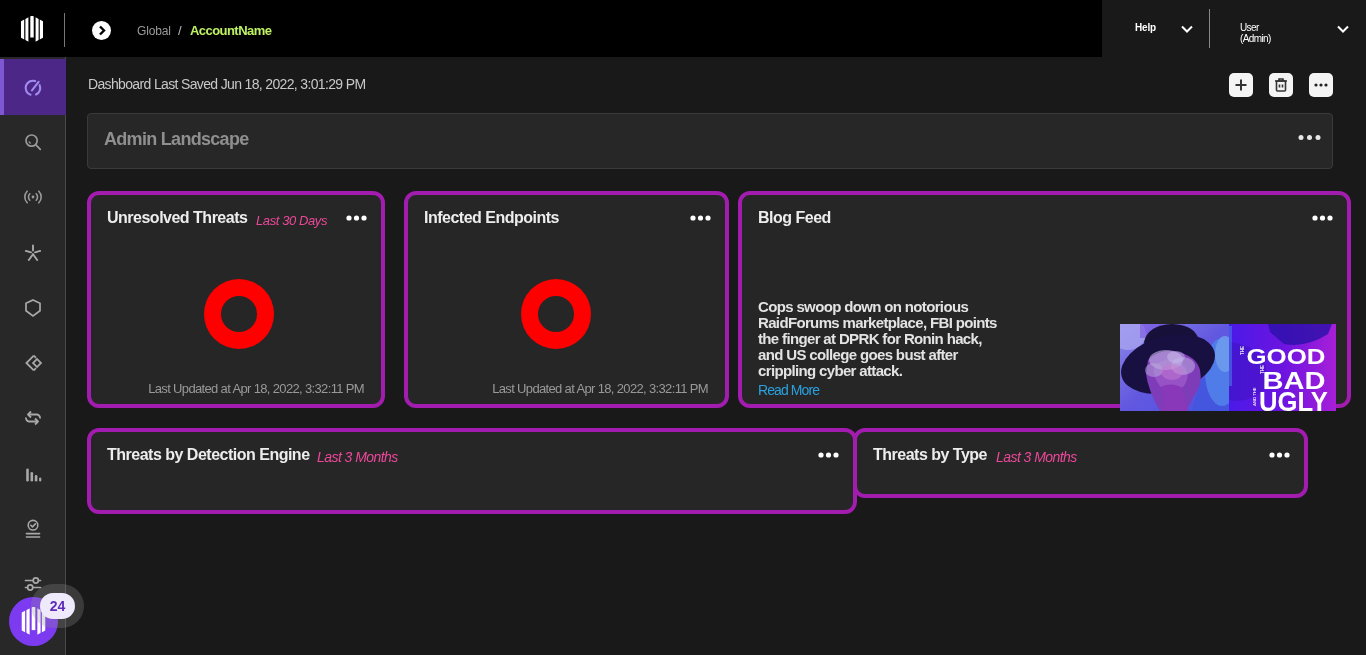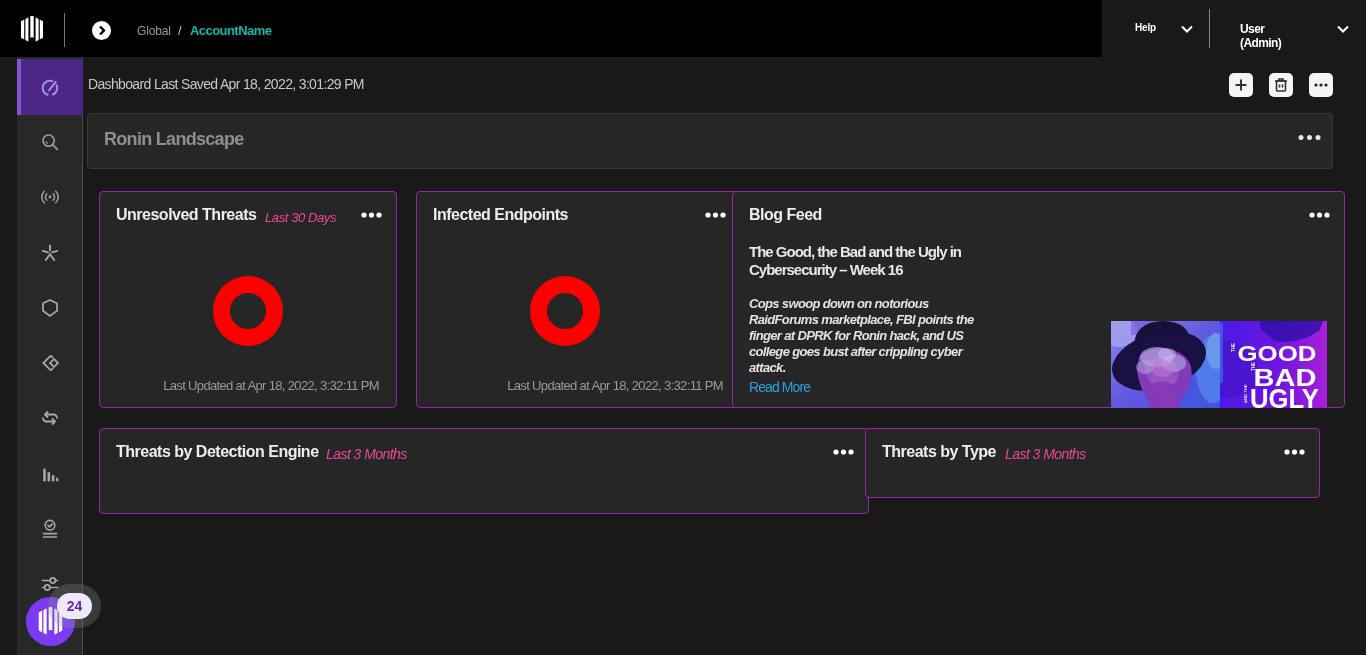--- a/index.html
+++ b/index.html
@@ -6,61 +6,61 @@
   html,body { width:1366px; height:655px; overflow:hidden; background:#191919;
     font-family:"Liberation Sans", sans-serif; }
   .abs { position:absolute; }
   
   #topbar { position:absolute; left:0; top:0; width:1102px; height:57px; background:#000; z-index:5; }
   #tb-sep1 { position:absolute; left:64px; top:13px; width:1px; height:34px; background:#777; }
   #tb-circle { position:absolute; left:92px; top:21px; width:19px; height:19px; border-radius:50%;
     background:#fff; }
   #bc-global { position:absolute; left:137px; top:24px; font-size:12px; color:#9a9a9a; letter-spacing:-0.15px;}
   #bc-slash { position:absolute; left:178px; top:23px; font-size:13px; color:#bbb; }
-  #bc-account { position:absolute; left:190px; top:23px; font-size:13px; font-weight:bold; color:#14b8a6; letter-spacing:-0.55px;}
+  #bc-account { position:absolute; left:190px; top:23px; font-size:13px; font-weight:bold; color:#bef264; letter-spacing:-0.55px;}
   #tb-help { position:absolute; left:1135px; top:22px; font-size:10px; font-weight:bold; color:#fff; letter-spacing:-0.2px;}
   #tb-sep2 { position:absolute; left:1209px; top:9px; width:1px; height:39px; background:#888; }
-  #tb-user { position:absolute; left:1240px; top:22px; font-size:12px; font-weight:bold; color:#fff; letter-spacing:-0.6px;}
+  #tb-user { position:absolute; left:1240px; top:22px; font-size:10px; font-weight:normal; color:#fff; letter-spacing:-0.6px;}
   .chev { position:absolute; }
   
   #sidebar { position:absolute; left:0; top:57px; width:66px; height:598px; background:#282828;
-    border-right:1px solid #4a4a4a; z-index:4;margin-left:17px; }
+    border-right:1px solid #4a4a4a; z-index:4; }
   #side-active { position:absolute; left:0; top:2px; width:66px; height:56px; background:#4c2787; }
   #side-active-bar { position:absolute; left:0; top:0; width:4px; height:56px; background:#7e57d2; }
   .sicon { position:absolute; left:23px; width:20px; height:20px; }
   #slogo { position:absolute; left:9px; top:540px; width:49px; height:49px; border-radius:50%;
     background:#7c3bf0; }
   #sbadge { position:absolute; left:40px; top:536px; width:35px; height:26px; border-radius:13px;
     background:#eee9fb; color:#5d2bb8; font-size:14px; font-weight:bold; text-align:center;
     line-height:26px; box-shadow:0 0 0 9px rgba(145,145,145,0.28); z-index:2;}
   
   #main { position:absolute; left:66px; top:57px; width:1300px; height:598px; }
   #saved { position:absolute; left:22px; top:19px; font-size:14px; color:#c8c8c8; letter-spacing:-0.65px; }
   .hbtn { position:absolute; top:16px; width:24px; height:24px; border-radius:5px; background:#f4f4f4; }
   #panel { position:absolute; left:21px; top:56px; width:1246px; height:56px; background:#272727;
     border:1px solid #3a3a3a; border-radius:4px; }
   #panel-title { position:absolute; left:16px; top:15px; font-size:18px; font-weight:bold; color:#8f8f8f; letter-spacing:-0.7px;}
-  .card { position:absolute; background:#262626; border:1px solid #a21caf; border-radius:4px;margin-left:12px; }
+  .card { position:absolute; background:#262626; border:4px solid #a21caf; border-radius:12px; }
   #card1 { left:21px; top:134px; width:298px; height:217px; }
   #card2 { left:338px; top:134px; width:325px; height:217px; }
-  #card3 { left:654px; top:134px; width:613px; height:217px; }
+  #card3 { left:672px; top:134px; width:613px; height:217px; }
   #card4 { left:21px; top:371px; width:770px; height:86px; }
   #card5 { left:787px; top:371px; width:455px; height:70px; }
   .ctitle { position:absolute; left:16px; top:14px; font-size:16px; font-weight:bold; color:#ededed;
     letter-spacing:-0.5px; white-space:nowrap; }
   .csub { position:absolute; top:17px; font-size:14px; color:#ec4899; letter-spacing:-0.55px; white-space:nowrap;font-style:italic;}
   .cdots { position:absolute; }
   .lastupd { position:absolute; right:17px; font-size:13px; color:#999; letter-spacing:-0.65px; }
   .donut { position:absolute; width:70px; height:70px; border-radius:50%; background:#fe0000; }
   .donut::after { content:""; position:absolute; left:17px; top:17px; width:36px; height:36px;
     border-radius:50%; background:#262626; }
   #blog-title { position:absolute; left:16px; top:51px; font-size:15px; font-weight:bold; color:#e8e8e8;
     line-height:17.5px; letter-spacing:-1.0px;}
-  #blog-body { position:absolute; left:16px; top:104px; font-size:13px; font-weight:bold; color:#e3e3e3;
-    line-height:16px; letter-spacing:-0.65px; width:250px;font-style:italic;}
+  #blog-body { position:absolute; left:16px; top:104px; font-size:15px; font-weight:bold; color:#e3e3e3;
+    line-height:16px; letter-spacing:-0.65px; width:250px;}
   #readmore { position:absolute; left:16px; top:187px; font-size:14px; color:#2aa1df; letter-spacing:-0.9px;}
   #blogimg { position:absolute; left:378px; top:129px; width:216px; height:87px; }
 </style>
 </head>
 <body>
 
 <div id="topbar">
 
   <svg class="abs" style="left:21px;top:16px" width="22" height="27" viewBox="0 0 22 27">
     <defs>
@@ -196,21 +196,21 @@
         <rect x="9.3" y="-0.5" width="3.4" height="22"></rect>
         <rect x="14.6" y="0" width="3" height="27"></rect>
         <rect x="18.8" y="0" width="3.2" height="27"></rect>
       </g>
     </svg>
   </div>
   <div id="sbadge">24</div>
 </div>
 
 <div id="main">
-  <div id="saved">Dashboard Last Saved Apr 18, 2022, 3:01:29 PM</div>
+  <div id="saved">Dashboard Last Saved Jun 18, 2022, 3:01:29 PM</div>
   <div class="hbtn" style="left:1163px;">
     <svg width="24" height="24" viewBox="0 0 24 24">
         <path d="M12 6.5 L12 17.5 M6.5 12 L17.5 12" stroke="#333" stroke-width="2"></path>
       </svg>
   </div>
   <div class="hbtn" style="left:1203px;">
     <svg width="24" height="24" viewBox="0 0 24 24">
         <g fill="none" stroke="#333" stroke-width="1.6">
       <path d="M6 8 L18 8"></path>
           <path d="M10 8 L10 6 L14 6 L14 8"></path>
@@ -223,21 +223,21 @@
     <svg width="24" height="24" viewBox="0 0 24 24">
         <g fill="#222">
       <circle cx="7" cy="12" r="1.6"></circle>
           <circle cx="12" cy="12" r="1.6"></circle>
           <circle cx="17" cy="12" r="1.6"></circle>
     </g>
       </svg>
   </div>
 
   <div id="panel">
-    <div id="panel-title">Ronin Landscape</div>
+    <div id="panel-title">Admin Landscape</div>
     <svg class="cdots" style="right:11px;top:20px" width="23" height="7" viewBox="0 0 23 7">
       <g fill="#e8e8e8">
           <circle cx="3" cy="3.5" r="2.5"></circle>
           <circle cx="11.5" cy="3.5" r="2.5"></circle>
           <circle cx="20" cy="3.5" r="2.5"></circle>
         </g>
     </svg>
   </div>
 
   <div class="card" id="card1">
@@ -269,21 +269,20 @@
 
   <div class="card" id="card3">
     <div class="ctitle">Blog Feed</div>
     <svg class="cdots" style="right:14px;top:20px" width="21" height="6" viewBox="0 0 21 6">
       <g fill="#fff">
           <circle cx="3" cy="3" r="2.6"></circle>
           <circle cx="10.5" cy="3" r="2.6"></circle>
           <circle cx="18" cy="3" r="2.6"></circle>
         </g>
     </svg>
-    <div id="blog-title">The Good, the Bad and the Ugly in<br>Cybersecurity – Week 16</div>
     <div id="blog-body">Cops swoop down on notorious RaidForums marketplace, FBI points the finger at DPRK for Ronin hack, and US college goes bust after crippling cyber attack.</div>
     <div id="readmore">Read More</div>
     <svg id="blogimg" width="216" height="87" viewBox="0 0 216 87">
       <defs>
         <linearGradient id="lgA" x1="0" y1="0" x2="1" y2="1">
           <stop offset="0" stop-color="#8c86e8"></stop>
             <stop offset="0.5" stop-color="#6258e0"></stop>
             <stop offset="1" stop-color="#4a50e2"></stop>
         </linearGradient>
         <linearGradient id="lgB" x1="0" y1="0" x2="1" y2="0">

